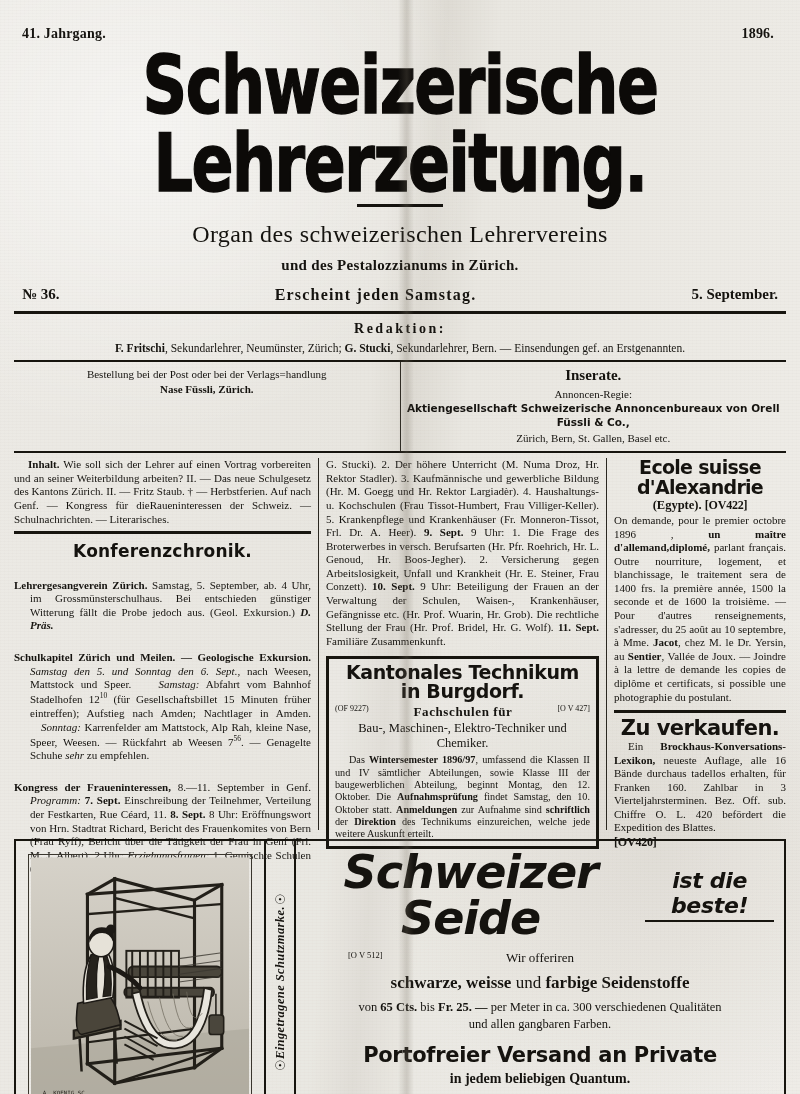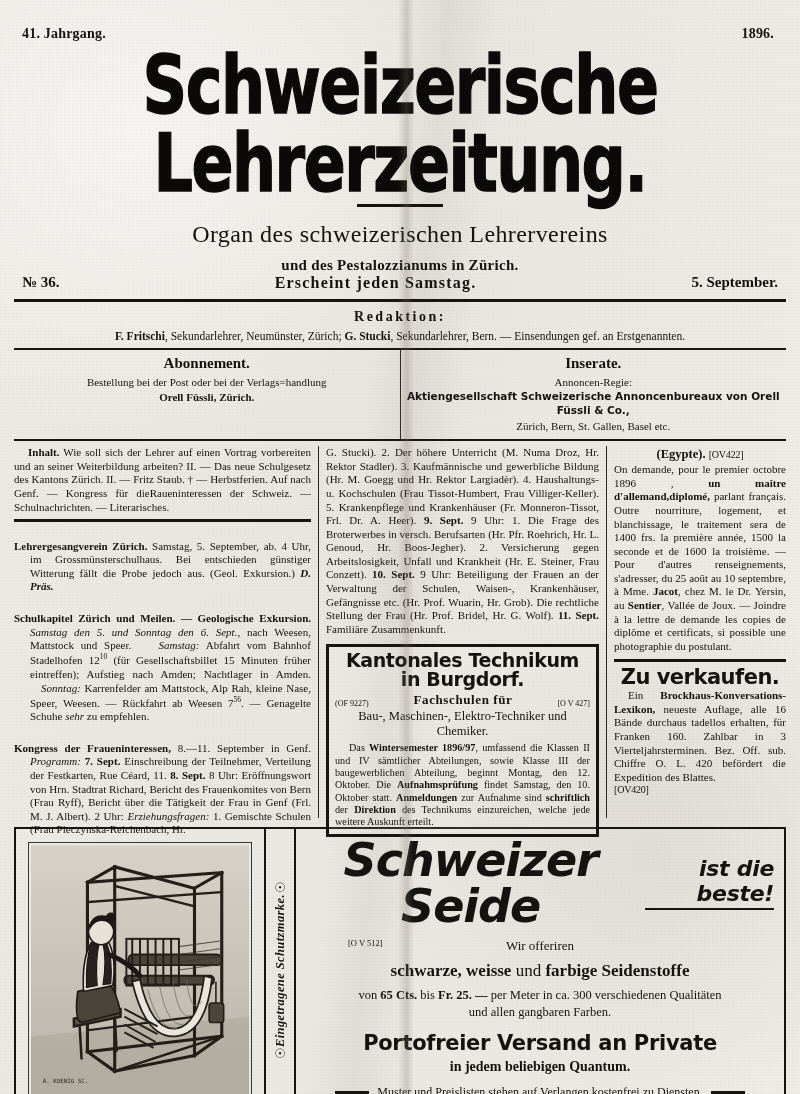--- a/index.html
+++ b/index.html
@@ -36,21 +36,21 @@
   .masthead{
     text-align:center;font-family:"DejaVu Sans", sans-serif;font-weight:bold;
     font-size:62px;line-height:.98;letter-spacing:-1.5px;margin:6px 0 0 0;
     -webkit-text-stroke:1.1px #0c0a08;color:#0c0a08;
     transform:scaleY(1.28);transform-origin:center top;
   }
   .rule-short{width:86px;height:3px;background:#15130f;margin:34px auto 0;}
   .organ{text-align:center;font-size:24px;margin-top:14px;letter-spacing:.4px;}
   .organ2{text-align:center;font-size:15px;font-weight:bold;margin-top:9px;letter-spacing:.3px;}
   .issueline{display:flex;justify-content:space-between;align-items:flex-start;
-    margin-top:0;padding:0 8px;font-weight:bold;font-size:15px;}
+    margin-top:12px;padding:0 8px;font-weight:bold;font-size:15px;}
   .issueline .mid{font-size:16px;letter-spacing:1.2px;}
   .rule-full{height:3px;background:#17150f;margin-top:7px;}
   .redaktion{text-align:center;font-weight:bold;font-size:14px;letter-spacing:2.5px;margin-top:7px;}
   .redline{text-align:center;font-size:11.5px;margin-top:5px;}
   .redline b{font-weight:bold;}
 
   
   .abo{display:flex;margin-top:6px;border-top:2.5px solid #17150f;border-bottom:2.5px solid #17150f;}
   .abo > div{flex:1;text-align:center;padding:4px 6px 5px;}
   .abo .left{border-right:1.6px solid #2a2720;}
@@ -73,48 +73,48 @@
   .sup{font-size:7.5px;vertical-align:super;}
   .konf{text-align:center;font-family:"DejaVu Sans",sans-serif;font-weight:bold;
     font-size:17px;letter-spacing:.2px;margin:7px 0 5px;}
   .divrule{height:2.5px;background:#17150f;margin:5px 0 0;}
   .sig{text-align:right;font-style:italic;font-weight:bold;}
 
   
   .tkbox{border:3.5px solid #17150f;padding:4px 6px 5px;margin-top:8px;background:rgba(255,255,255,.10);}
   .tkbox .ttl{text-align:center;font-family:"DejaVu Sans",sans-serif;font-weight:bold;
     font-size:19px;letter-spacing:-.4px;line-height:1;margin-bottom:3px;}
-  .tkrow{display:flex;justify-content:space-between;align-items:flex-end;font-size:8px;}
+  .tkrow{display:flex;justify-content:space-between;align-items:flex-start;font-size:8px;}
   .tkrow .mid{font-weight:bold;font-size:13px;letter-spacing:.6px;font-family:"Liberation Serif",serif;}
   .tkbox .sub{text-align:center;font-size:12.5px;margin:1px 0 3px;}
   .tkbox .bd{font-size:10.2px;line-height:1.21;text-align:justify;}
   .tkbox .bd b{font-weight:bold;}
 
   
   .adttl{text-align:center;font-family:"DejaVu Sans",sans-serif;font-weight:bold;
     font-size:19px;letter-spacing:-.7px;line-height:1.02;}
   .adttl.sm{font-size:21px;letter-spacing:-.5px;}
   .egy{text-align:center;font-size:12.5px;font-weight:bold;margin-top:1px;}
-  .code{font-size:10px;font-weight:normal;letter-spacing:-.2px;}
+  .code{font-size:12px;font-weight:bold;letter-spacing:-.2px;}
   .adbody{font-size:11px;line-height:1.235;text-align:justify;margin-top:1px;}
   .adbody b{font-weight:bold;margin-top:45px;}
   .adrule{height:2.5px;background:#17150f;margin:6px 0 5px;}
 
   
   .silk{border:2.5px solid #17150f;margin-top:9px;display:flex;height:282px;background:rgba(255,255,255,.08);}
   .silk-left{width:248px;border-right:2px solid #17150f;display:flex;align-items:center;justify-content:center;position:relative;}
   .silk-mark{width:28px;display:flex;align-items:center;justify-content:center;border-right:2px solid #17150f;}
   .vert{writing-mode:vertical-rl;transform:rotate(180deg);font-style:italic;font-weight:bold;
     font-size:12.5px;letter-spacing:.4px;white-space:nowrap;}
   .silk-right{flex:1;padding:8px 10px 6px;text-align:center;display:flex;flex-direction:column;}
   .silk-h{display:flex;align-items:baseline;justify-content:center;gap:10px;}
   .silk-h1{font-family:"DejaVu Sans",sans-serif;font-weight:bold;font-style:italic;
     font-size:46px;letter-spacing:-1px;line-height:1;}
   .silk-h2{font-family:"DejaVu Sans",sans-serif;font-weight:bold;font-style:italic;
-    font-size:22px;letter-spacing:-.3px;border-bottom:2.5px solid #17150f;padding-bottom:2px;text-align:right;}
+    font-size:22px;letter-spacing:-.3px;border-bottom:2.5px solid #17150f;padding-bottom:2px;}
   .silk-sub{display:flex;align-items:baseline;justify-content:center;margin-top:9px;position:relative;}
   .silk-sub .c{position:absolute;left:4px;font-size:8.5px;padding-left:38px;}
   .silk-sub .t{font-size:13px;}
   .silk-l1{font-size:17px;font-weight:bold;margin-top:7px;}
   .silk-l1 .n{font-weight:normal;}
   .silk-l2{font-size:12.5px;margin-top:6px;line-height:1.3;}
   .silk-l2 b{font-weight:bold;}
   .silk-l3{font-family:"DejaVu Sans",sans-serif;font-weight:bold;font-size:21px;margin-top:11px;letter-spacing:-.3px;}
   .silk-l4{font-size:14px;font-weight:bold;margin-top:4px;}
   .silk-l5{font-size:12px;margin-top:10px;display:flex;align-items:center;justify-content:center;gap:8px;}
@@ -148,40 +148,40 @@
 
   <div class="rule-full"></div>
 
   <div class="redaktion">Redaktion:</div>
   <div class="redline">
     <b>F. Fritschi</b><span>, Sekundarlehrer, Neumünster, Zürich; </span><b>G. Stucki</b><span>, Sekundarlehrer, Bern. — Einsendungen gef. an Erstgenannten.</span>
   </div>
 
   <div class="abo">
     <div class="left">
-      <h3>Abonnement.</h3>
       <p>Bestellung bei der Post oder bei der Verlags=handlung</p>
-      <p><b>Orell Füssli, Zürich.</b></p>
+      <p><b>Nase Füssli, Zürich.</b></p>
     </div>
     <div class="right">
       <h3>Inserate.</h3>
       <p>Annoncen-Regie:</p>
       <p class="wide">Aktiengesellschaft Schweizerische Annoncenbureaux von Orell Füssli &amp; Co.,</p>
       <p>Zürich, Bern, St. Gallen, Basel etc.</p>
     </div>
   </div>
 
   <div class="cols">
 
     <div class="col c1">
       <div class="body ind">
         <b>Inhalt.</b><span> Wie soll sich der Lehrer auf einen Vortrag vorbereiten und an seiner Weiterbildung arbeiten? II. — Das neue Schulgesetz des Kantons Zürich. II. — Fritz Staub. † — Herbstferien. Auf nach Genf. — Kongress für dieRaueninteressen der Schweiz. — Schulnachrichten. — Literarisches.</span>
       </div>
       <div class="divrule"></div>
 
+      <div class="konf">Konferenzchronik.</div>
 
       <div class="body hang">
         <b>Lehrergesangverein Zürich.</b><span> Samstag, 5. September, ab. 4 Uhr, im Grossmünsterschulhaus. Bei entschieden günstiger Witterung fällt die Probe jedoch aus. (Geol. Exkursion.)</span>
         <span class="sig">D. Präs.</span>
       </div>
 
       <div class="body hang">
         <b>Schulkapitel Zürich und Meilen. — Geologische Exkursion.</b><i> Samstag den 5. und Sonntag den 6. Sept.,</i><span> nach Weesen, Mattstock und Speer.</span>
         <span class="ind">
           &nbsp;&nbsp;&nbsp;<i>Samstag:</i><span> Abfahrt vom Bahnhof Stadelhofen 12</span><span class="sup">10</span><span> (für Gesellschaftsbillet 15 Minuten früher eintreffen); Aufstieg nach Amden; Nachtlager in Amden.</span>
@@ -209,20 +209,21 @@
           <span>[O V 427]</span>
         </div>
         <div class="sub">Bau-, Maschinen-, Elektro-Techniker und Chemiker.</div>
         <div class="bd ind">
           <span>Das </span><b>Wintersemester 1896/97</b><span>, umfassend die Klassen II und IV sämtlicher Abteilungen, sowie Klasse III der baugewerblichen Abteilung, beginnt Montag, den 12. Oktober. Die </span><b>Aufnahmsprüfung</b><span> findet Samstag, den 10. Oktober statt. </span><b>Anmeldungen</b><span> zur Aufnahme sind </span><b>schriftlich</b><span> der </span><b>Direktion</b><span> des Technikums einzureichen, welche jede weitere Auskunft erteilt.</span>
         </div>
       </div>
     </div>
 
     <div class="col c3">
+      <div class="adttl">Ecole suisse d'Alexandrie</div>
       <div class="egy">
         <span>(Egypte).</span>
         <span class="code">[OV422]</span>
       </div>
       <div class="adbody">
         <span>On demande, pour le premier octobre 1896 , </span><b>un maître d'allemand,diplomé,</b><span> parlant français. Outre nourriture, logement, et blanchissage, le traitement sera de 1400 frs. la première année, 1500 la seconde et de 1600 la troisième. — Pour d'autres renseignements, s'adresser, du 25 août au 10 septembre, à Mme. </span><b>Jacot</b><span>, chez M. le Dr. Yersin, au </span><b>Sentier</b><span>, Vallée de Joux. — Joindre à la lettre de demande les copies de diplôme et certificats, si possible une photographie du postulant.</span>
       </div>
 
       <div class="adrule"></div>
 

